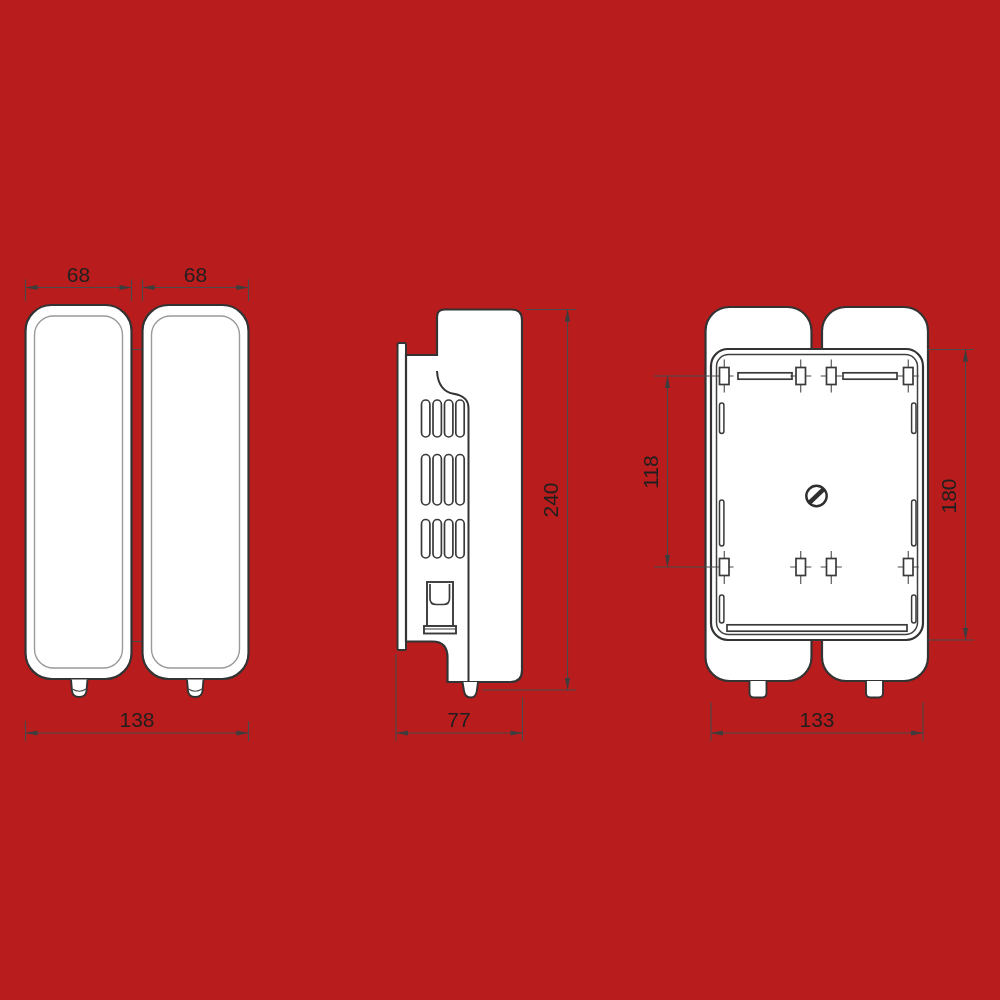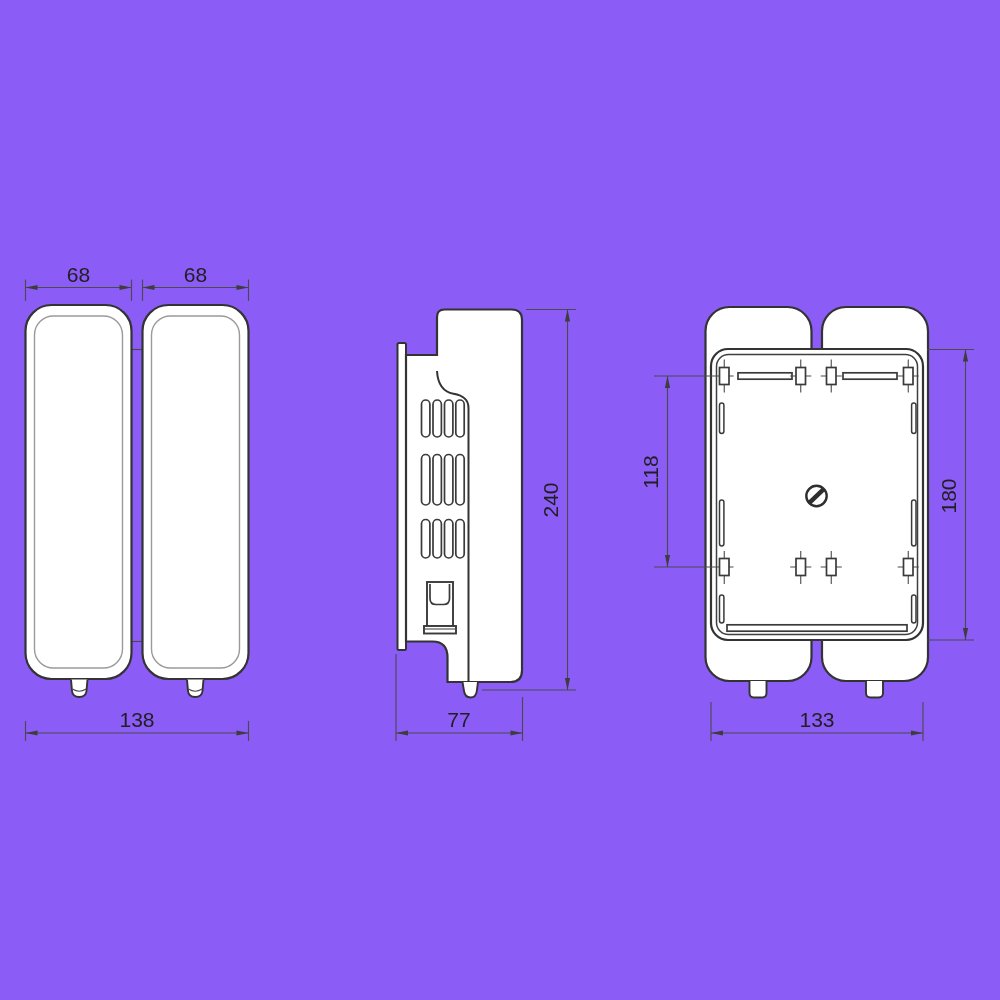--- a/index.html
+++ b/index.html
@@ -1,16 +1,16 @@
 <!DOCTYPE html>
 <html><head>
 <meta charset="utf-8">
 <style>
   html,body{margin:0;padding:0;background:#ffffff;}
-  .canvas{position:relative;width:1000px;height:1000px;background:#8b5cf6;overflow:hidden;
+  .canvas{position:relative;width:1000px;height:1000px;background:#b91c1c;overflow:hidden;
           font-family:"Liberation Sans", sans-serif;text-align:right;}
   svg{position:absolute;left:0;top:0;}
   .outline{fill:#ffffff;stroke:#333333;stroke-width:2.2;}
   .outline-nf{fill:none;stroke:#333333;stroke-width:2.2;}
   .inner-light{fill:none;stroke:#9a9a9a;stroke-width:1.4;}
   .detail{fill:#ffffff;stroke:#3a3a3a;stroke-width:1.7;}
   .detail-nf{fill:none;stroke:#3a3a3a;stroke-width:1.7;}
   .plate-inner{fill:none;stroke:#3f3f3f;stroke-width:1.5;}
   .thin{fill:none;stroke:#4a4a4a;stroke-width:1.1;}
   .dim{fill:none;stroke:#4a4a4a;stroke-width:1.1;}

